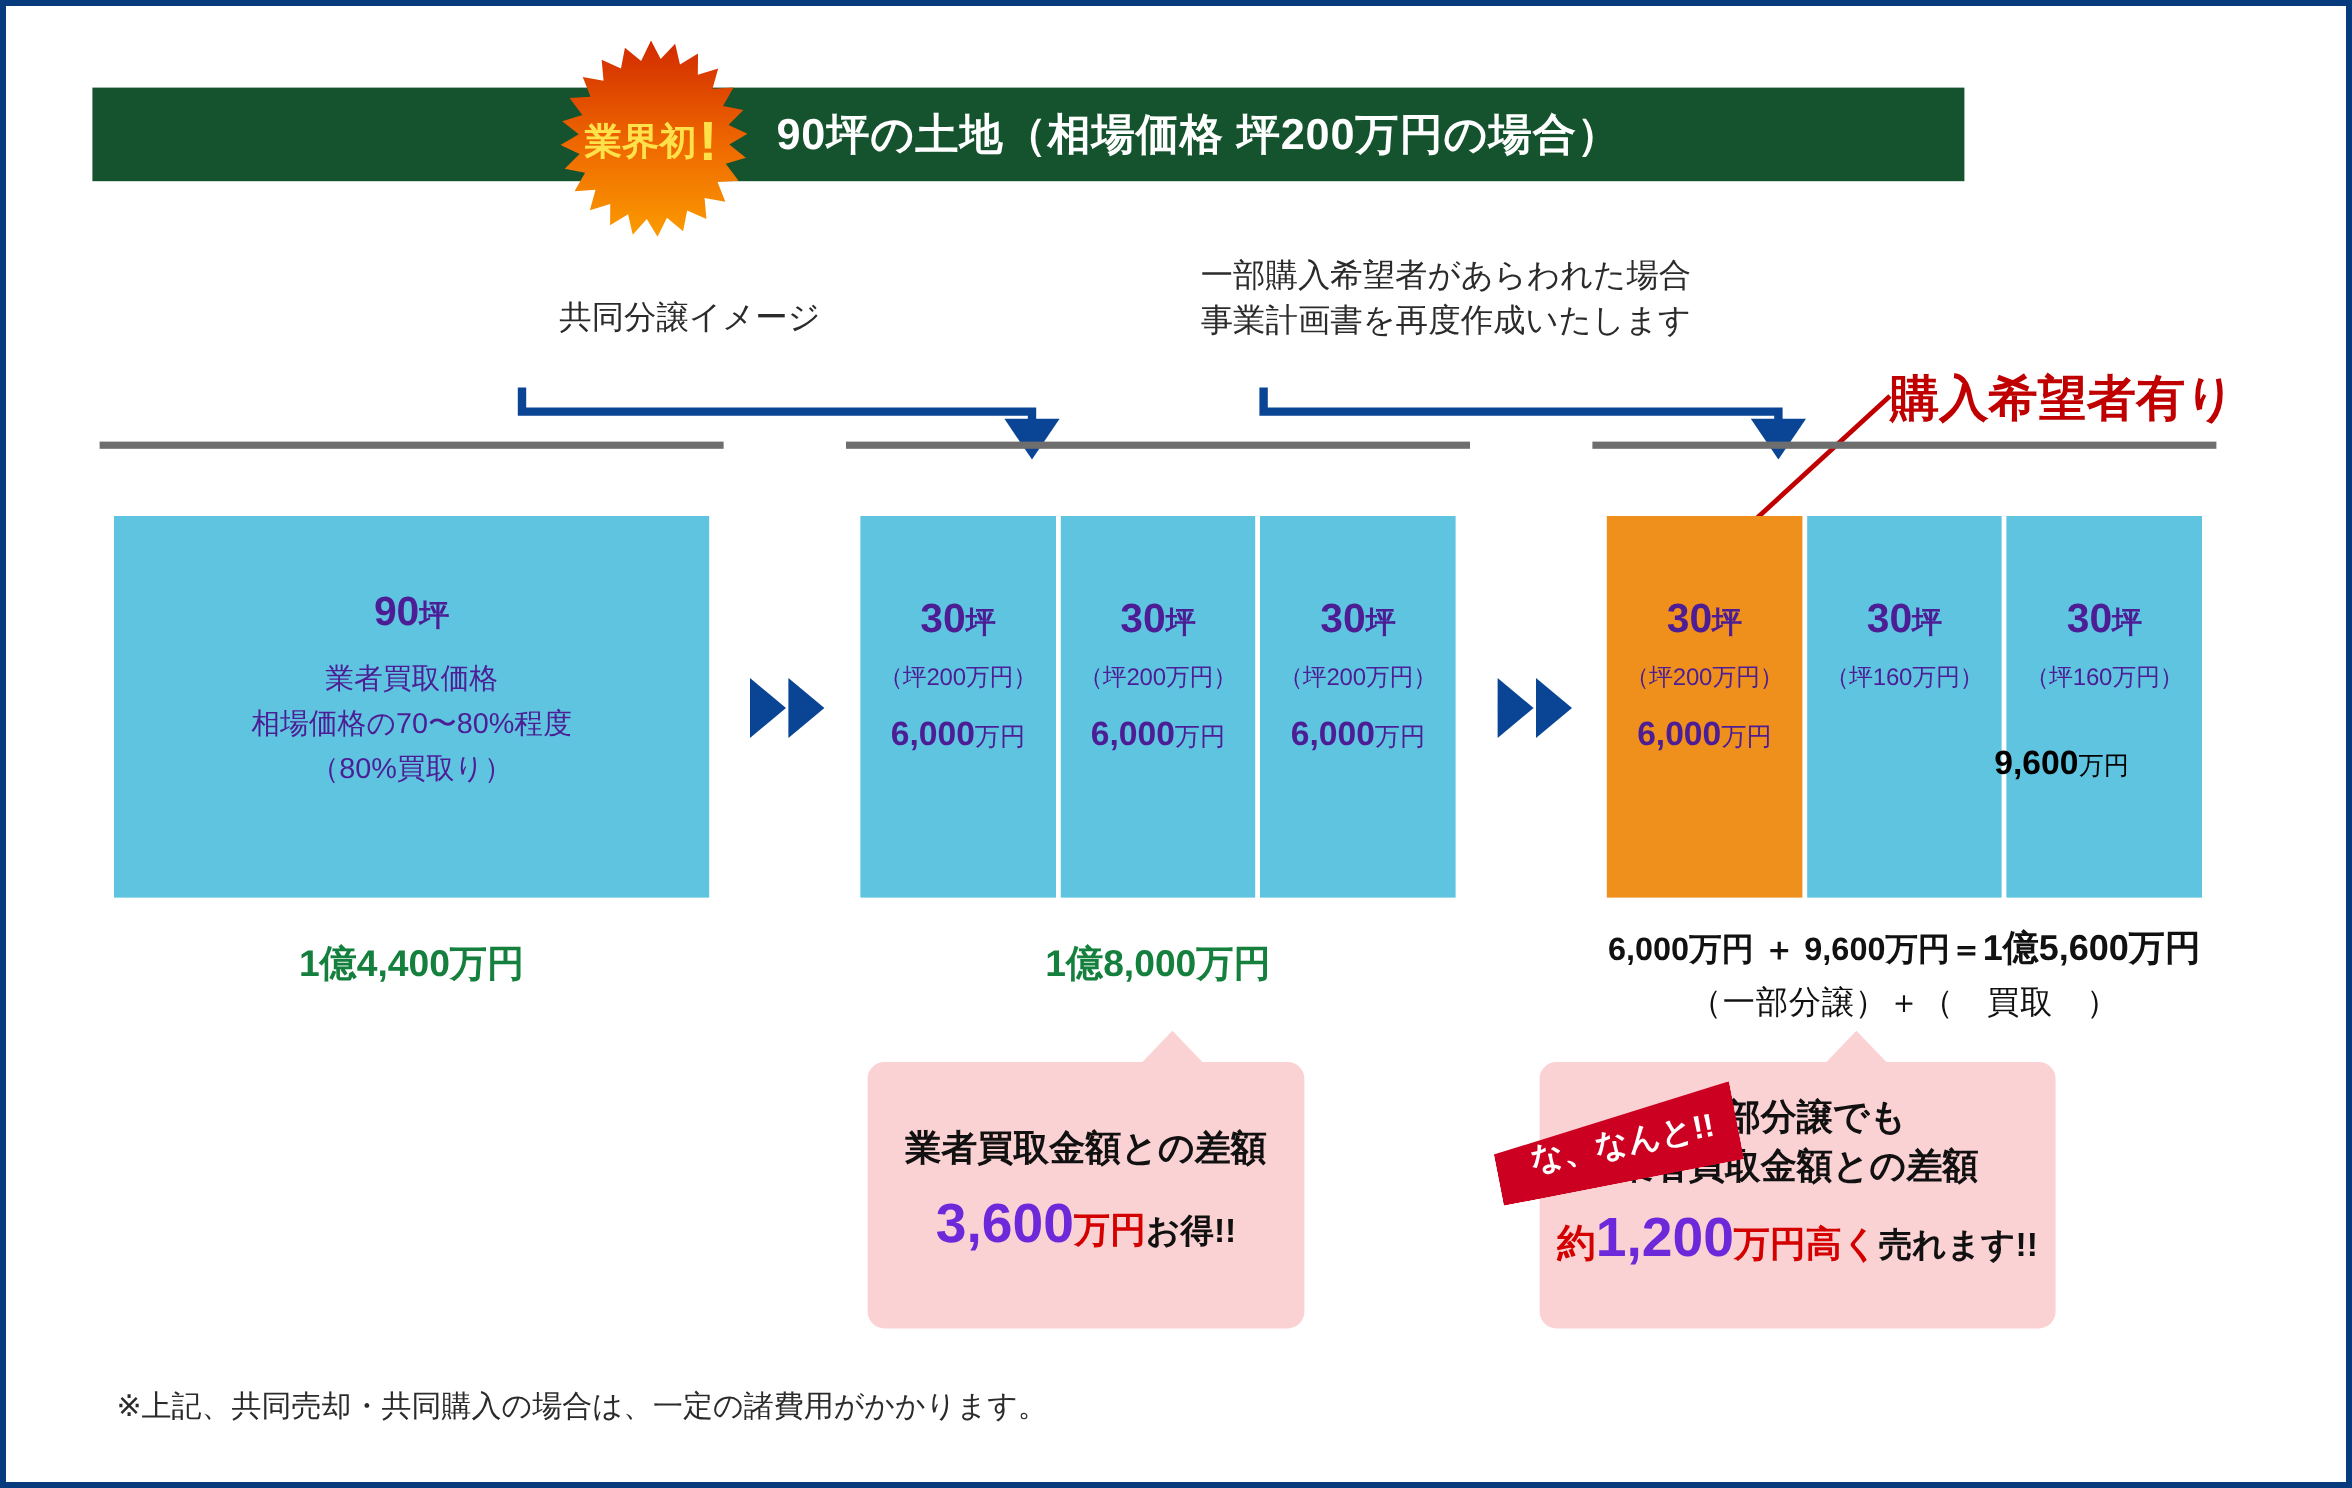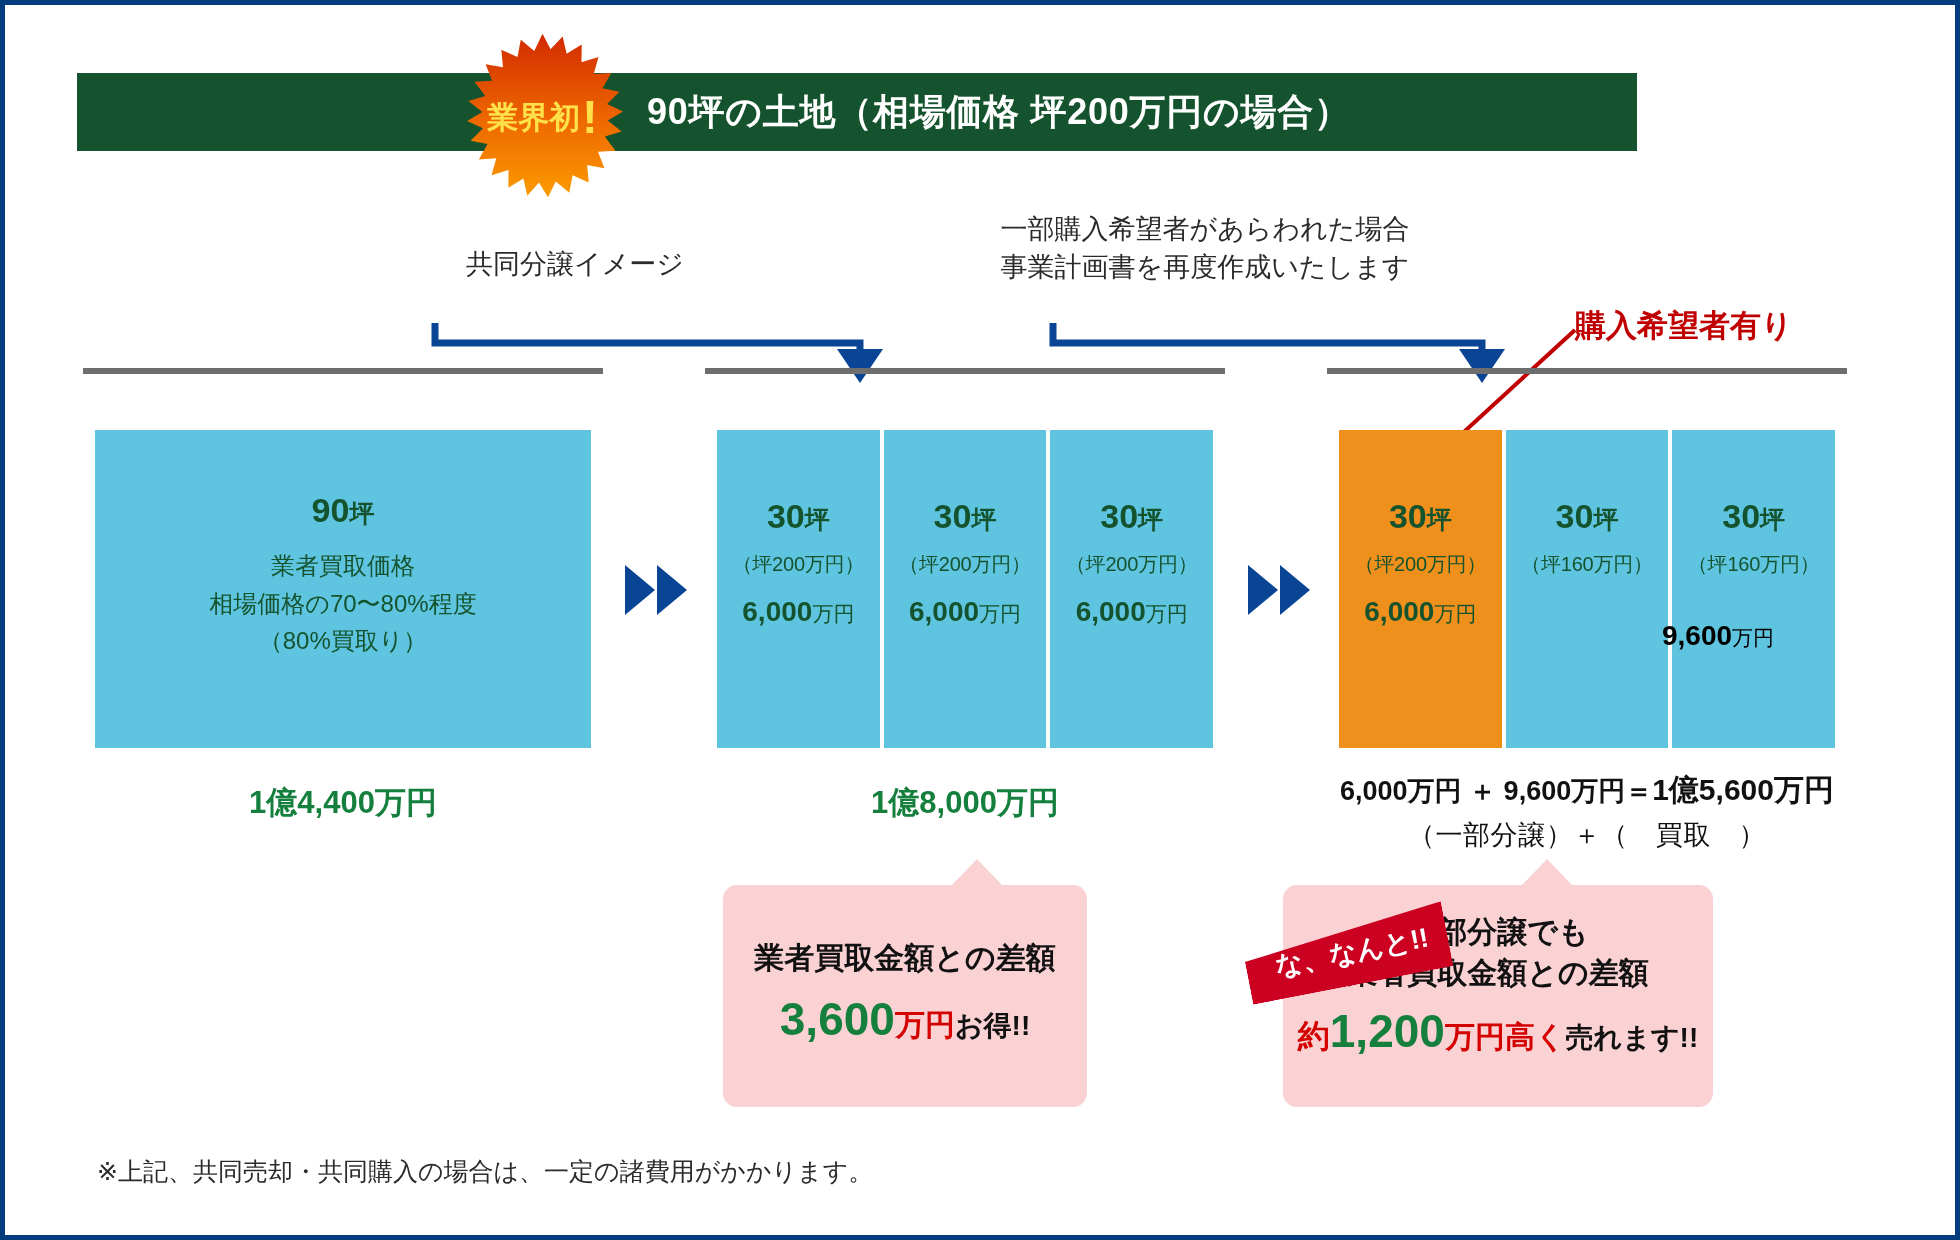--- a/index.html
+++ b/index.html
@@ -96,21 +96,21 @@
     width: 496px; height: 318px;
     display: flex;
     gap: 4px;
   }
   .cell {
     background: #5ec4e0;
     flex: 1;
     display: flex;
     flex-direction: column;
     align-items: center;
-    color: #14532d;
+    color: #4c1d95;
     padding-top: 68px;
   }
   .cell.orange { background: #ef8f1c; }
   .cell.wide { padding-top: 62px; }
 
   .cell-size {
     font-size: 34px;
     font-weight: 700;
     line-height: 1.1;
     white-space: nowrap;
@@ -192,21 +192,21 @@
     border-top: 25px solid transparent;
     border-bottom: 25px solid transparent;
     border-left: 30px solid #0a4595;
   }
 
   
   .callout-note {
     position: absolute;
     left: 1570px; top: 300px;
     color: #c00000;
-    font-size: 31px;
+    font-size: 41px;
     font-weight: 700;
     white-space: nowrap;
   }
 
   
   .balloon {
     position: absolute;
     background: #fbd2d4;
     border-radius: 14px;
     text-align: center;
@@ -234,21 +234,21 @@
   .balloon-1 .b-head { margin-top: 52px; }
   .balloon-2 .b-head { margin-top: 26px; }
   .b-main {
     font-size: 28px;
     font-weight: 700;
     color: #111111;
     white-space: nowrap;
   }
   .balloon-1 .b-main { margin-top: 14px; }
   .balloon-2 .b-main { margin-top: 10px; }
-  .b-main .big { color: #15803d; font-size: 46px; font-weight: 700; }
+  .b-main .big { color: #6d28d9; font-size: 46px; font-weight: 700; }
   .b-main .mid { color: #d40000; font-size: 30px; font-weight: 700; }
   .b-main .pre { color: #d40000; font-size: 32px; font-weight: 700; }
 
   
   .ribbon {
     position: absolute;
     left: 1240px; top: 915px;
     width: 204px; height: 66px;
     background: #cc0021;
     transform: rotate(-11deg);

